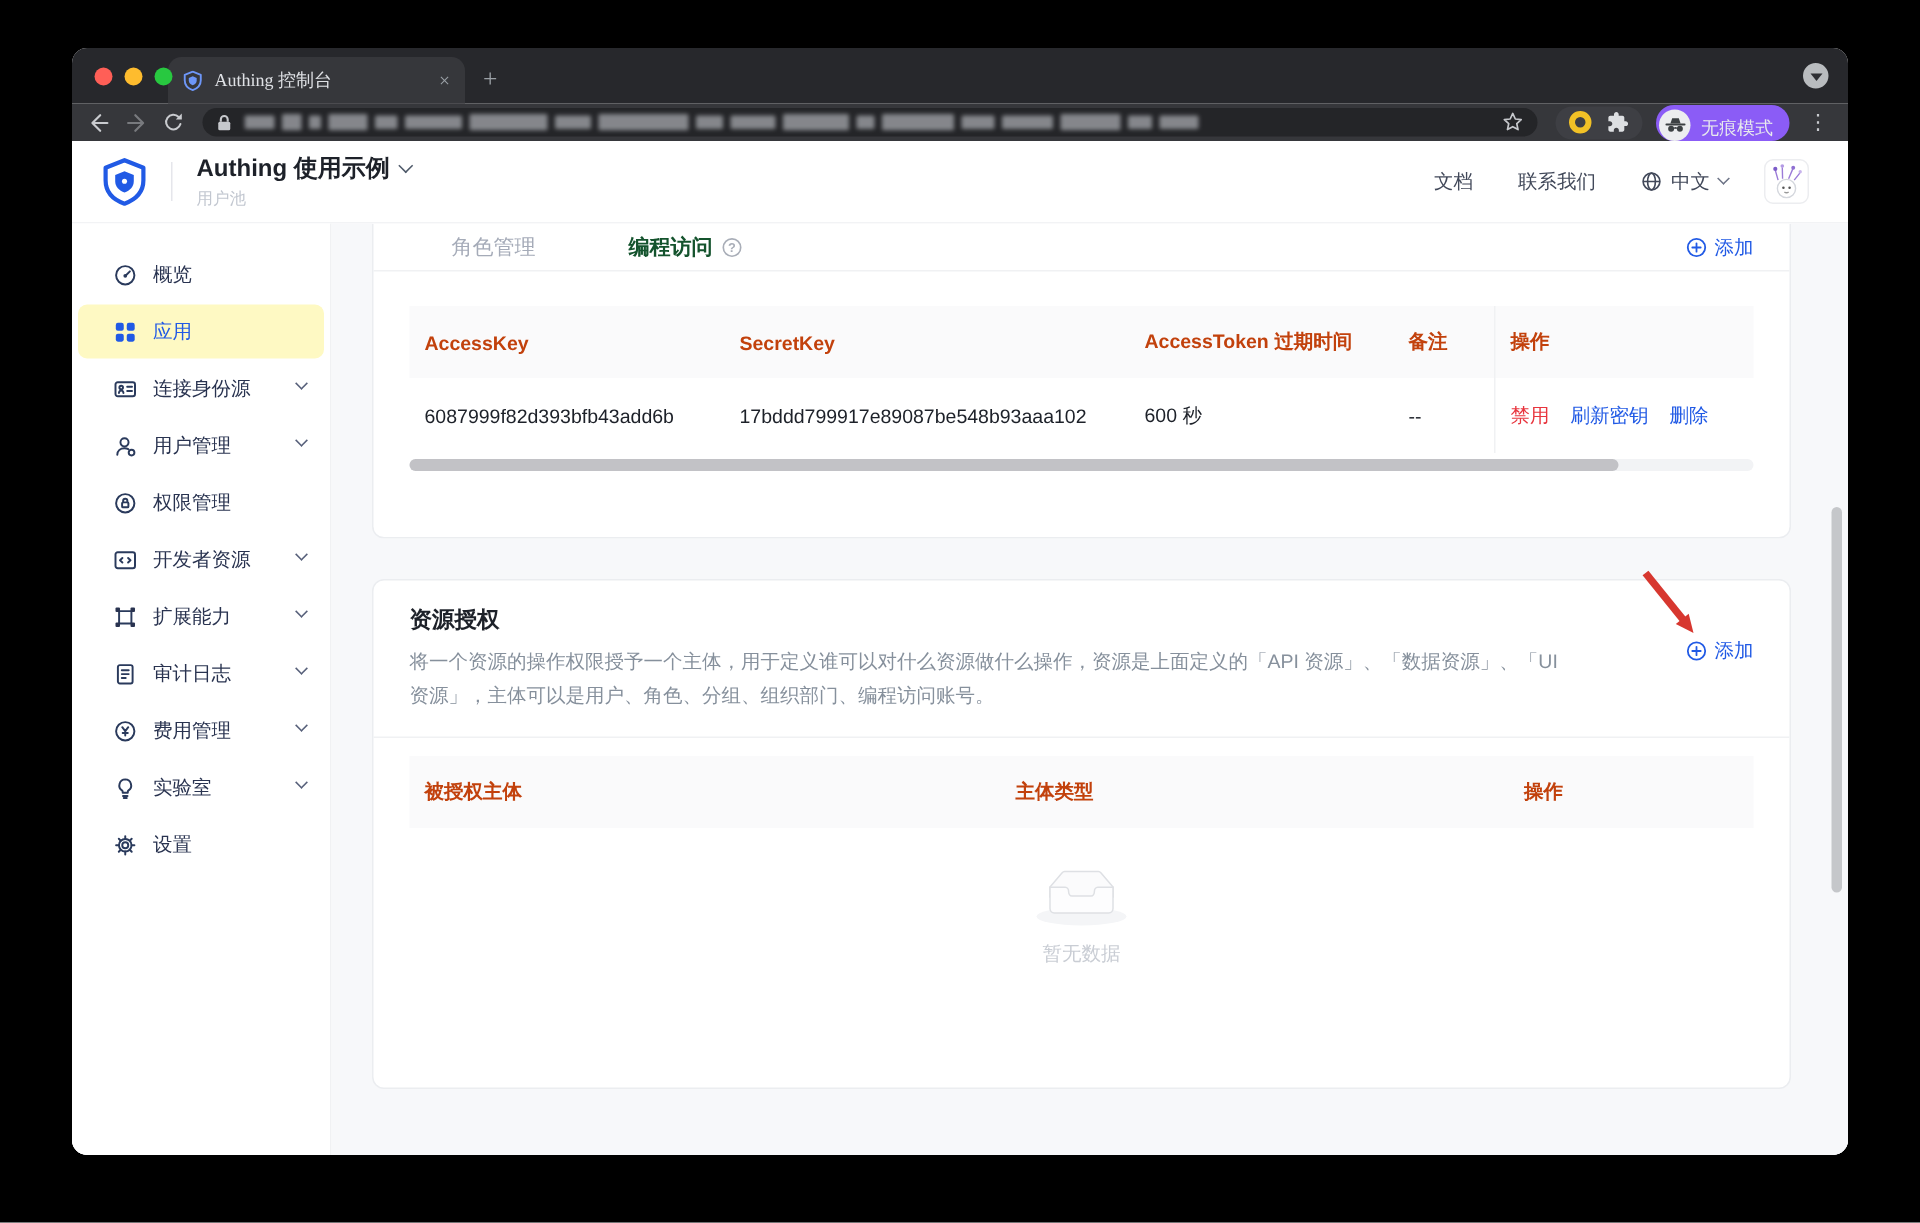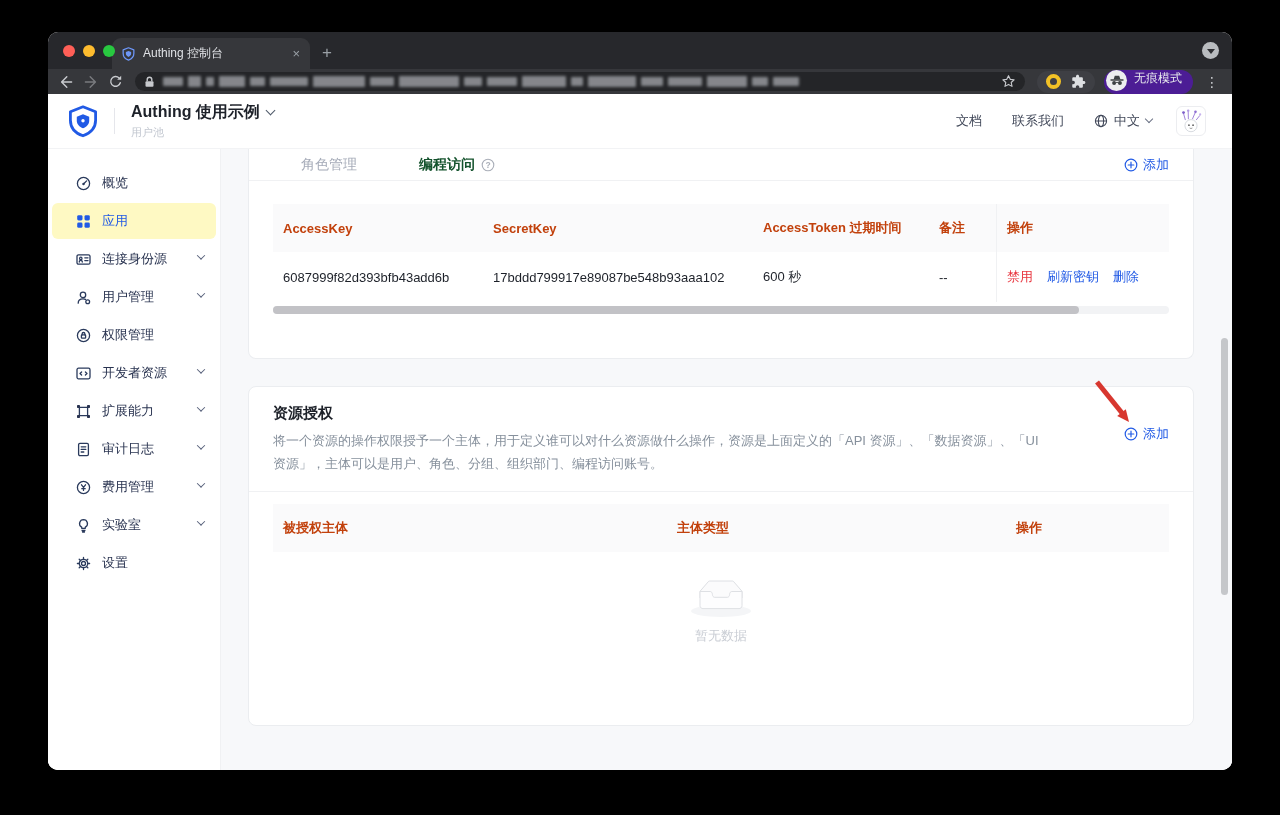--- a/index.html
+++ b/index.html
@@ -9,21 +9,21 @@
     font-family:"Liberation Sans","DejaVu Sans",sans-serif;
     position:relative; overflow:hidden;
     -webkit-font-smoothing:antialiased;
   }
   .window {
     position:absolute; left:48px; top:32px; width:1184px; height:738px;
     border-radius:10px; overflow:hidden; background:#fff;
     box-shadow:0 22px 60px rgba(0,0,0,.65);
   }
   
-  .tabstrip { height:37px; background:#27282C; position:relative; display:flex; align-items:flex-end; }
+  .tabstrip { height:37px; background:#27282C; position:relative; display:flex; align-items:flex-end;font-family:Liberation Serif, serif; }
   .traffic { position:absolute; left:15px; top:13px; display:flex; gap:8px; }
   .dot { width:12px; height:12px; border-radius:50%; }
   .dot.r{background:#FF5F57}.dot.y{background:#FEBC2E}.dot.g{background:#28C840}
   .tab { margin-left:64px; width:198px; height:31px; background:#36373B; border-radius:9px 9px 0 0;
          display:flex; align-items:center; gap:8px; padding:0 10px; }
   .tab-title { color:#DFE1E5; font-size:12px; flex:1; white-space:nowrap; overflow:hidden; }
   .tab-close { color:#9AA0A6; font-size:13px; line-height:1; cursor:pointer; }
   .newtab { color:#9AA0A6; font-size:17px; margin:0 0 6px 12px; cursor:pointer; }
   .strip-btn { position:absolute; right:13px; top:10px; width:17px; height:17px; border-radius:50%;
                background:#B9BCBF; display:grid; place-items:center; cursor:pointer; }
@@ -32,21 +32,21 @@
   .toolbar { height:25px; background:#36373B; display:flex; align-items:center; padding:0 10px; gap:9px; }
   .navic { display:flex; align-items:center; cursor:pointer; }
   .navic.dim { opacity:.45; }
   .urlbar { flex:1; height:19px; background:#242528; border-radius:10px; display:flex; align-items:center;
             gap:8px; padding:0 9px; margin:0 3px; }
   .redacted { flex:1; display:flex; align-items:center; gap:5px; filter:blur(1.4px); opacity:.85; overflow:hidden; }
   .redacted i { display:block; height:9px; background:#96989D; border-radius:1px; flex:none; }
   .redacted i.t { height:11px; }
   .ext-pill { display:flex; align-items:center; gap:10px; background:#3E3F44; border-radius:11px; height:22px; padding:0 9px; }
   .donut { width:15px; height:15px; border-radius:50%; border:4.5px solid #F2C126; }
-  .incog-pill { display:flex; align-items:flex-start; gap:7px; background:#4c1d95; border-radius:12px; height:24px; padding:0 11px 0 2px; }
+  .incog-pill { display:flex; align-items:flex-end; gap:7px; background:#8b5cf6; border-radius:12px; height:24px; padding:0 11px 0 2px; }
   .incog-badge { width:21px; height:21px; border-radius:50%; background:#ECEDEF; display:grid; place-items:center; }
   .incog-label { color:#E8EAED; font-size:12px; white-space:nowrap; }
   .kebab { color:#C9CBCF; font-size:14px; padding:0 3px; cursor:pointer; }
   
   .page { height:676px; display:flex; flex-direction:column; background:#fff; }
   .appheader { height:54px; display:flex; align-items:center; padding:0 26px 0 20px; background:#fff; flex:none; }
   .hdr-div { width:1px; height:26px; background:#E5E6EB; margin:0 16px 0 16px; }
   .brand-top { display:flex; align-items:center; gap:7px; font-size:16px; font-weight:700; color:#1D2129; cursor:pointer; }
   .brand-sub { font-size:11px; color:#C2C7D0; margin-top:2px; }
   .cv { display:inline-block; width:7px; height:7px; border-right:1.6px solid currentColor;

